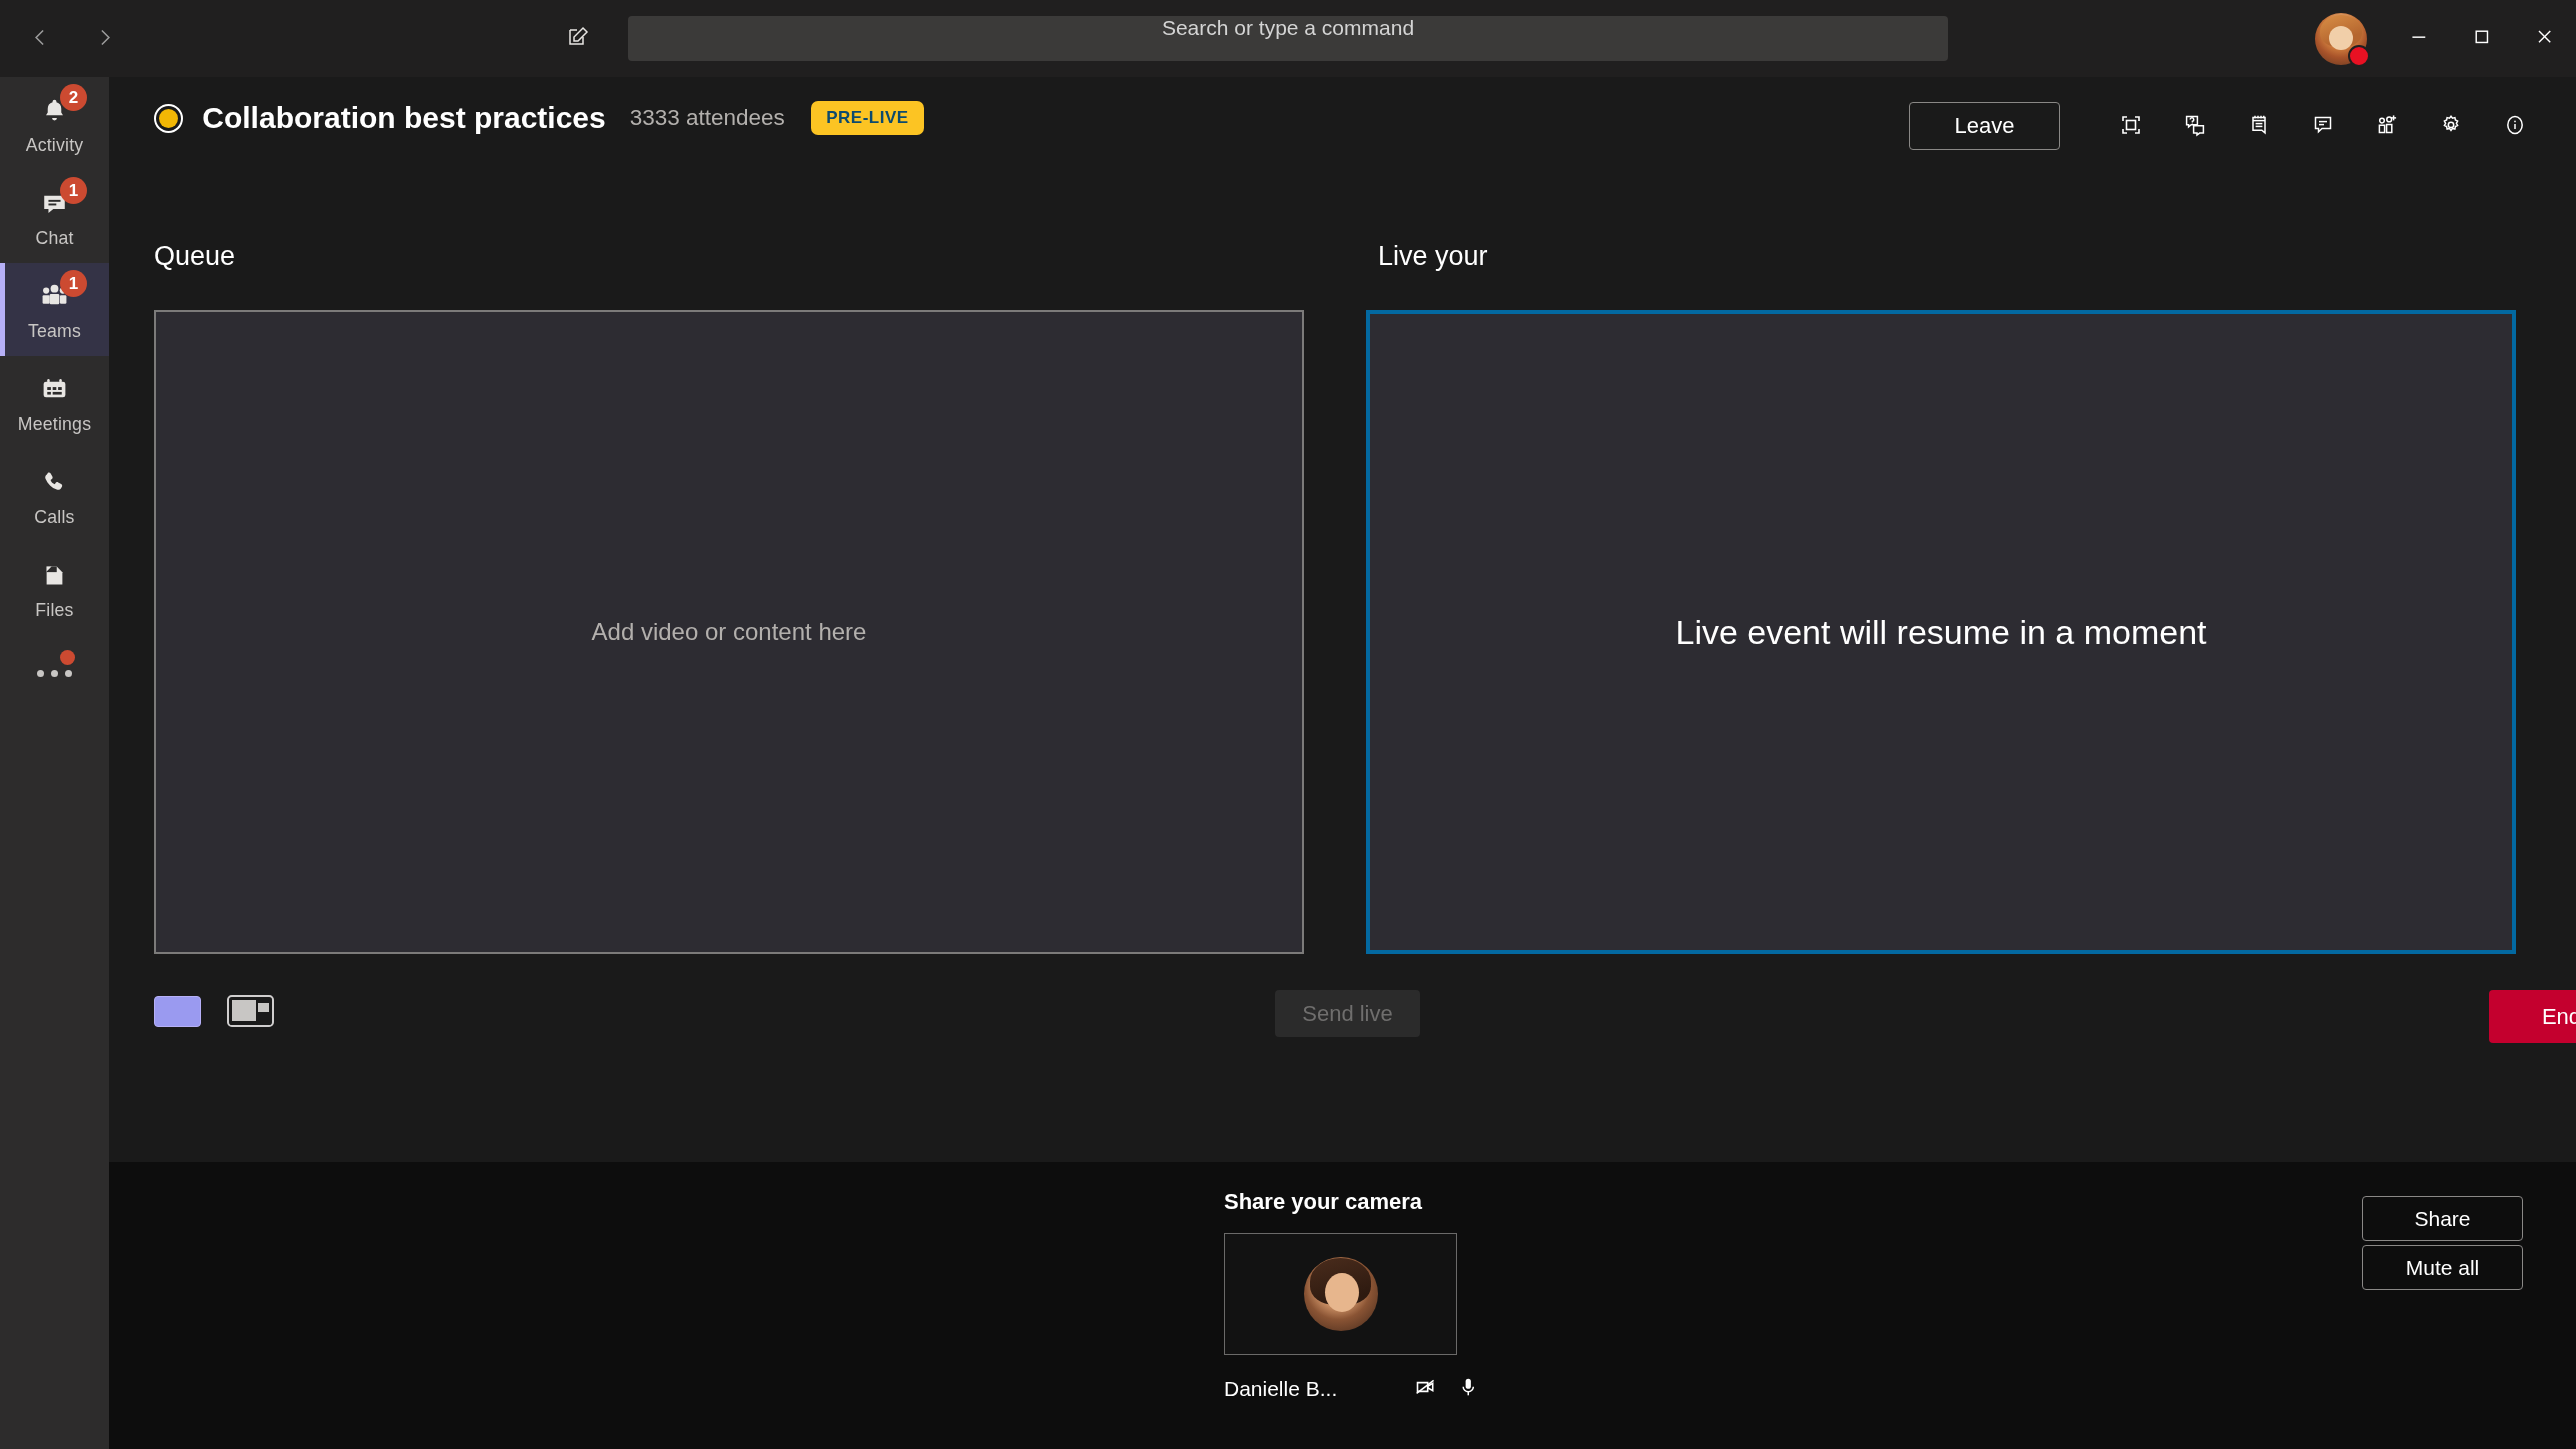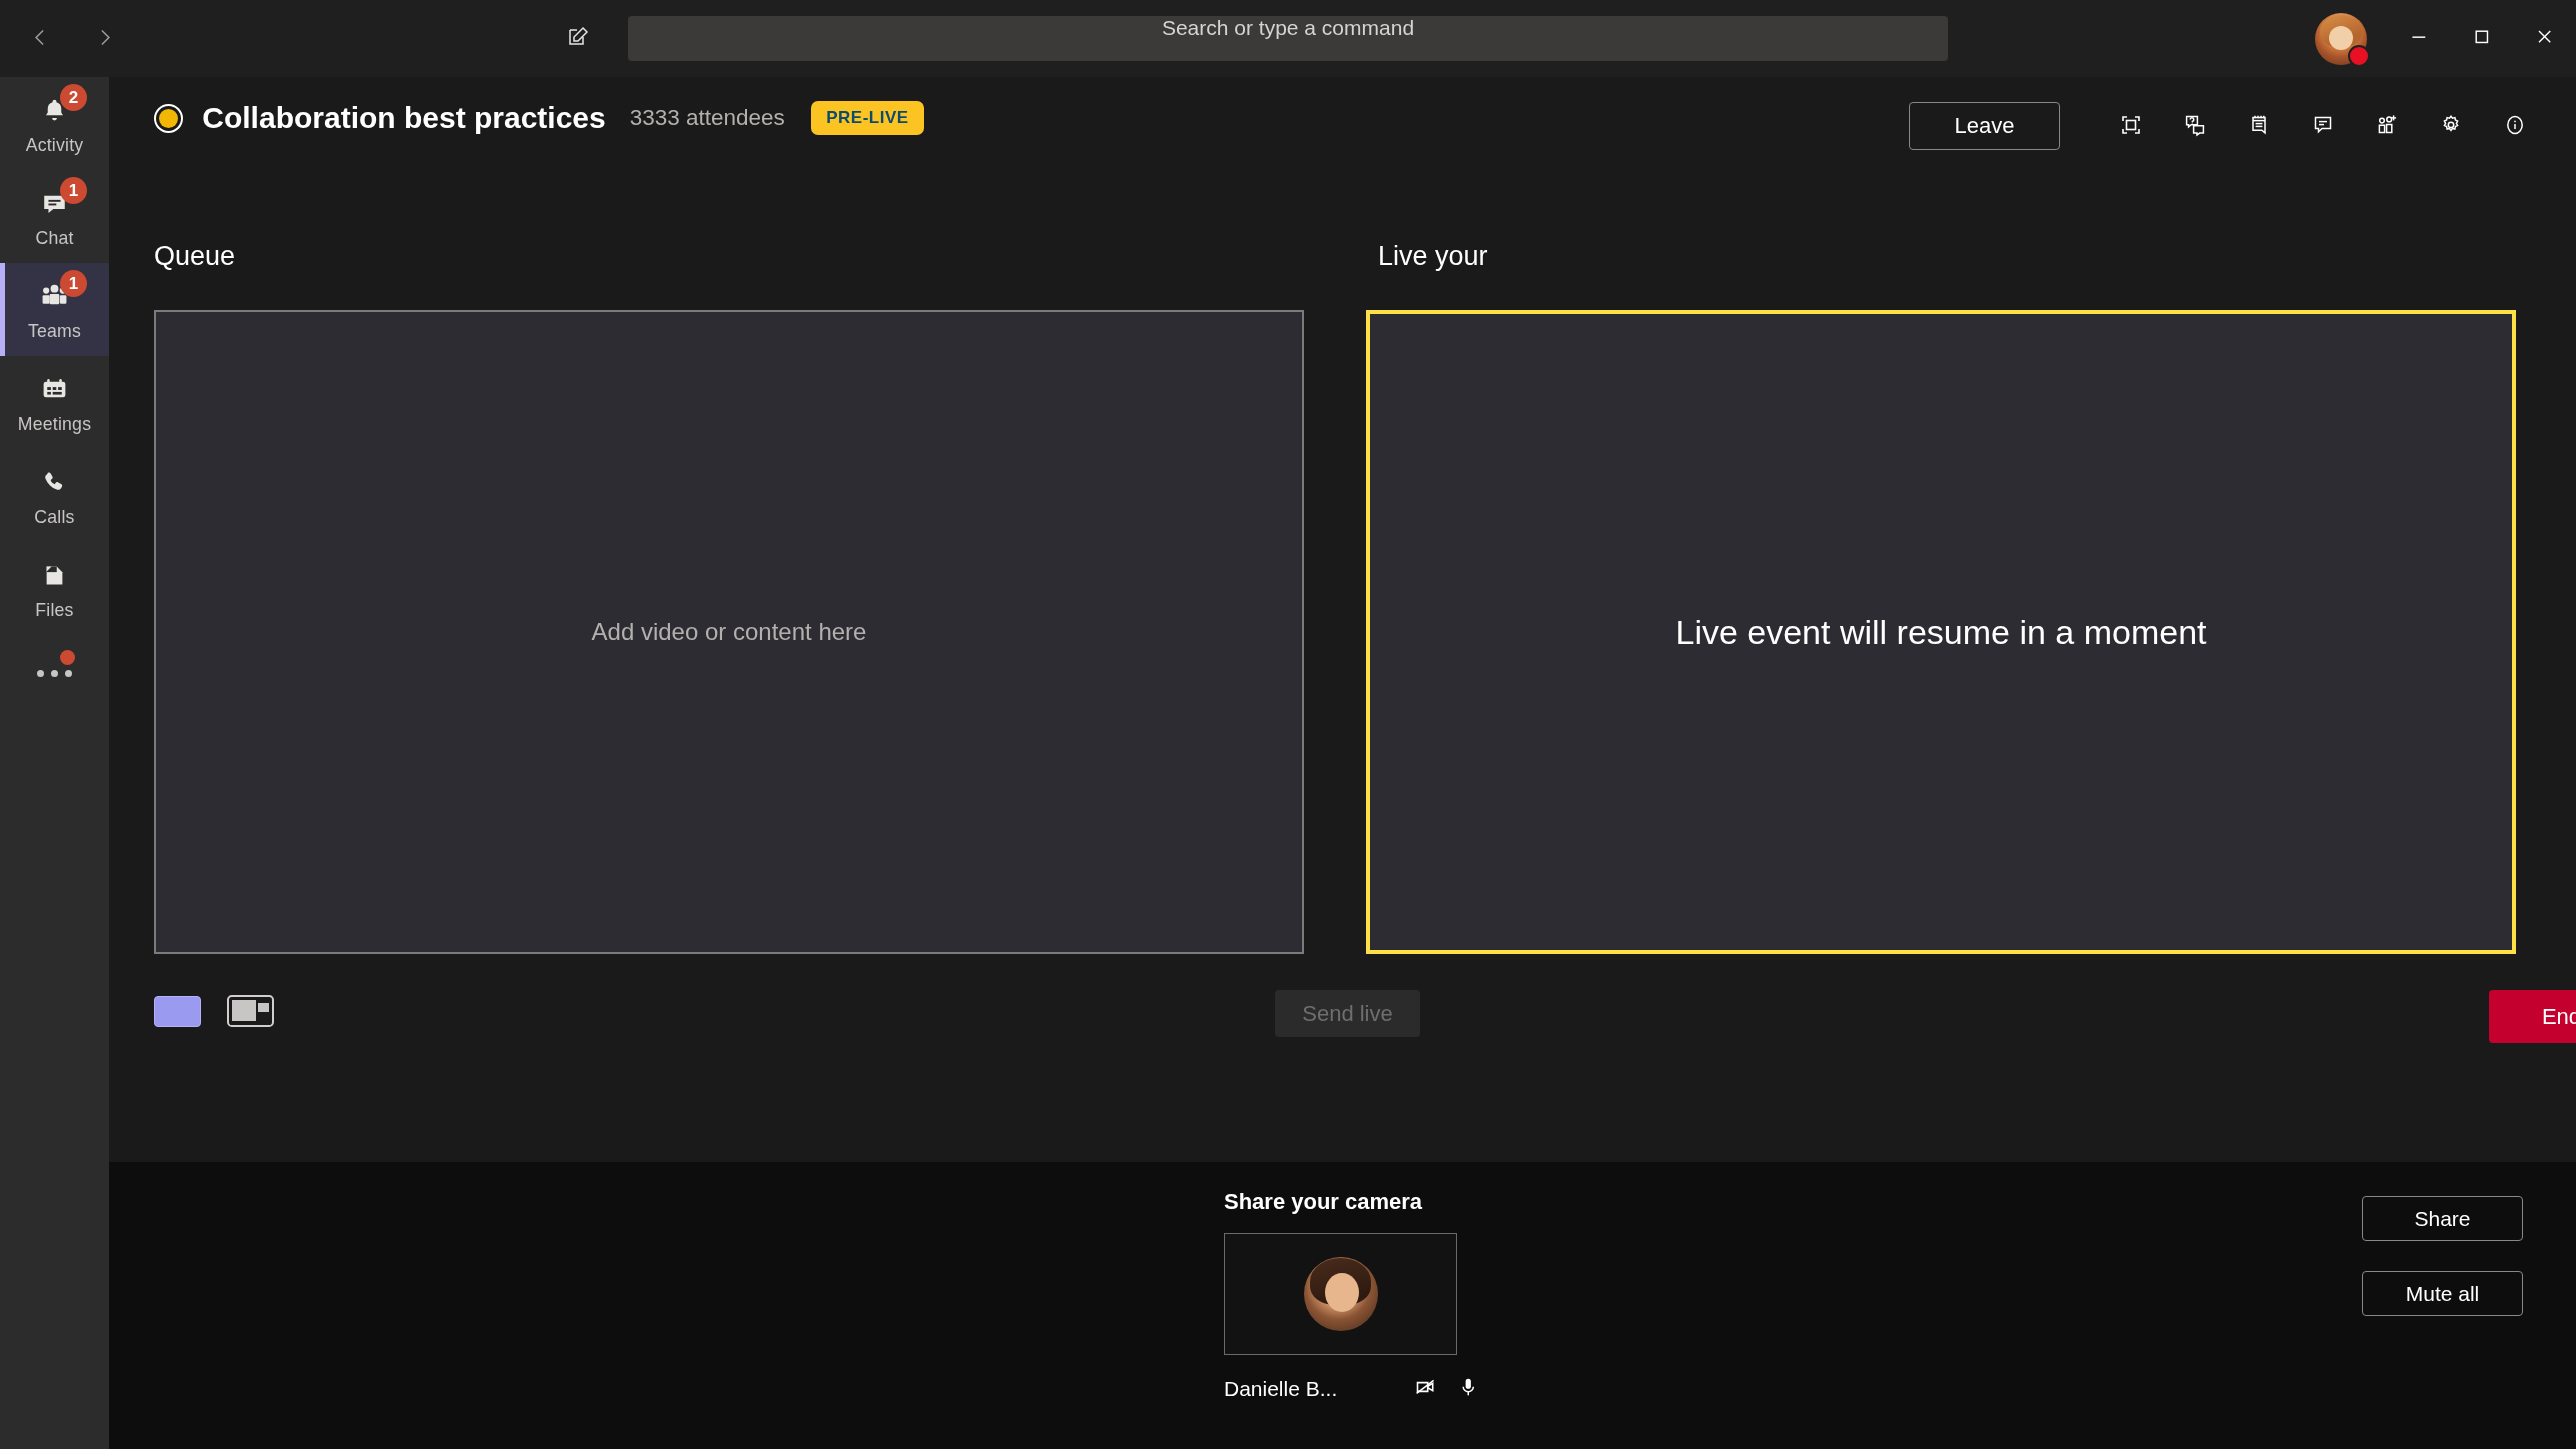--- a/index.html
+++ b/index.html
@@ -214,21 +214,21 @@
     display: flex; align-items: center; justify-content: center;
   }
   .queue-stage {
     left: 45px; top: 233px;
     width: 1150px; height: 644px;
     border: 2.4px solid #7c7b7a;
   }
   .live-stage {
     left: 1257px; top: 233px;
     width: 1150px; height: 644px;
-    border: 4px solid #fde047;
+    border: 4px solid #0369a1;
   }
   .stage-hint {
     color: #b3b0ad; font-size: 24px;
     font-family: "Liberation Sans", sans-serif;
   }
   .stage-live-text {
     color: #ffffff; font-size: 34px;
     font-family: "Liberation Sans", sans-serif;
   }
 
@@ -329,21 +329,21 @@
     flex: 1;
   }
   .cam-ctrl {
     width: 43px; height: 39px;
     display: flex; align-items: center; justify-content: center;
     cursor: pointer; border-radius: 3.2px;
   }
 
   .bottom-right {
     position: absolute; right: 53px; top: 34px;
-    display: flex; flex-direction: column; gap: 30px;
+    display: flex; flex-direction: column; gap: 4px;
   }
   .outline-btn {
     width: 161px; height: 45px;
     border: 1.6px solid #8a8886; border-radius: 4px;
     background: transparent; color: #ffffff;
     font-size: 21px; cursor: pointer;
     font-family: "Liberation Sans", sans-serif;
     display: flex; align-items: center; justify-content: center;
   }
 </style>

